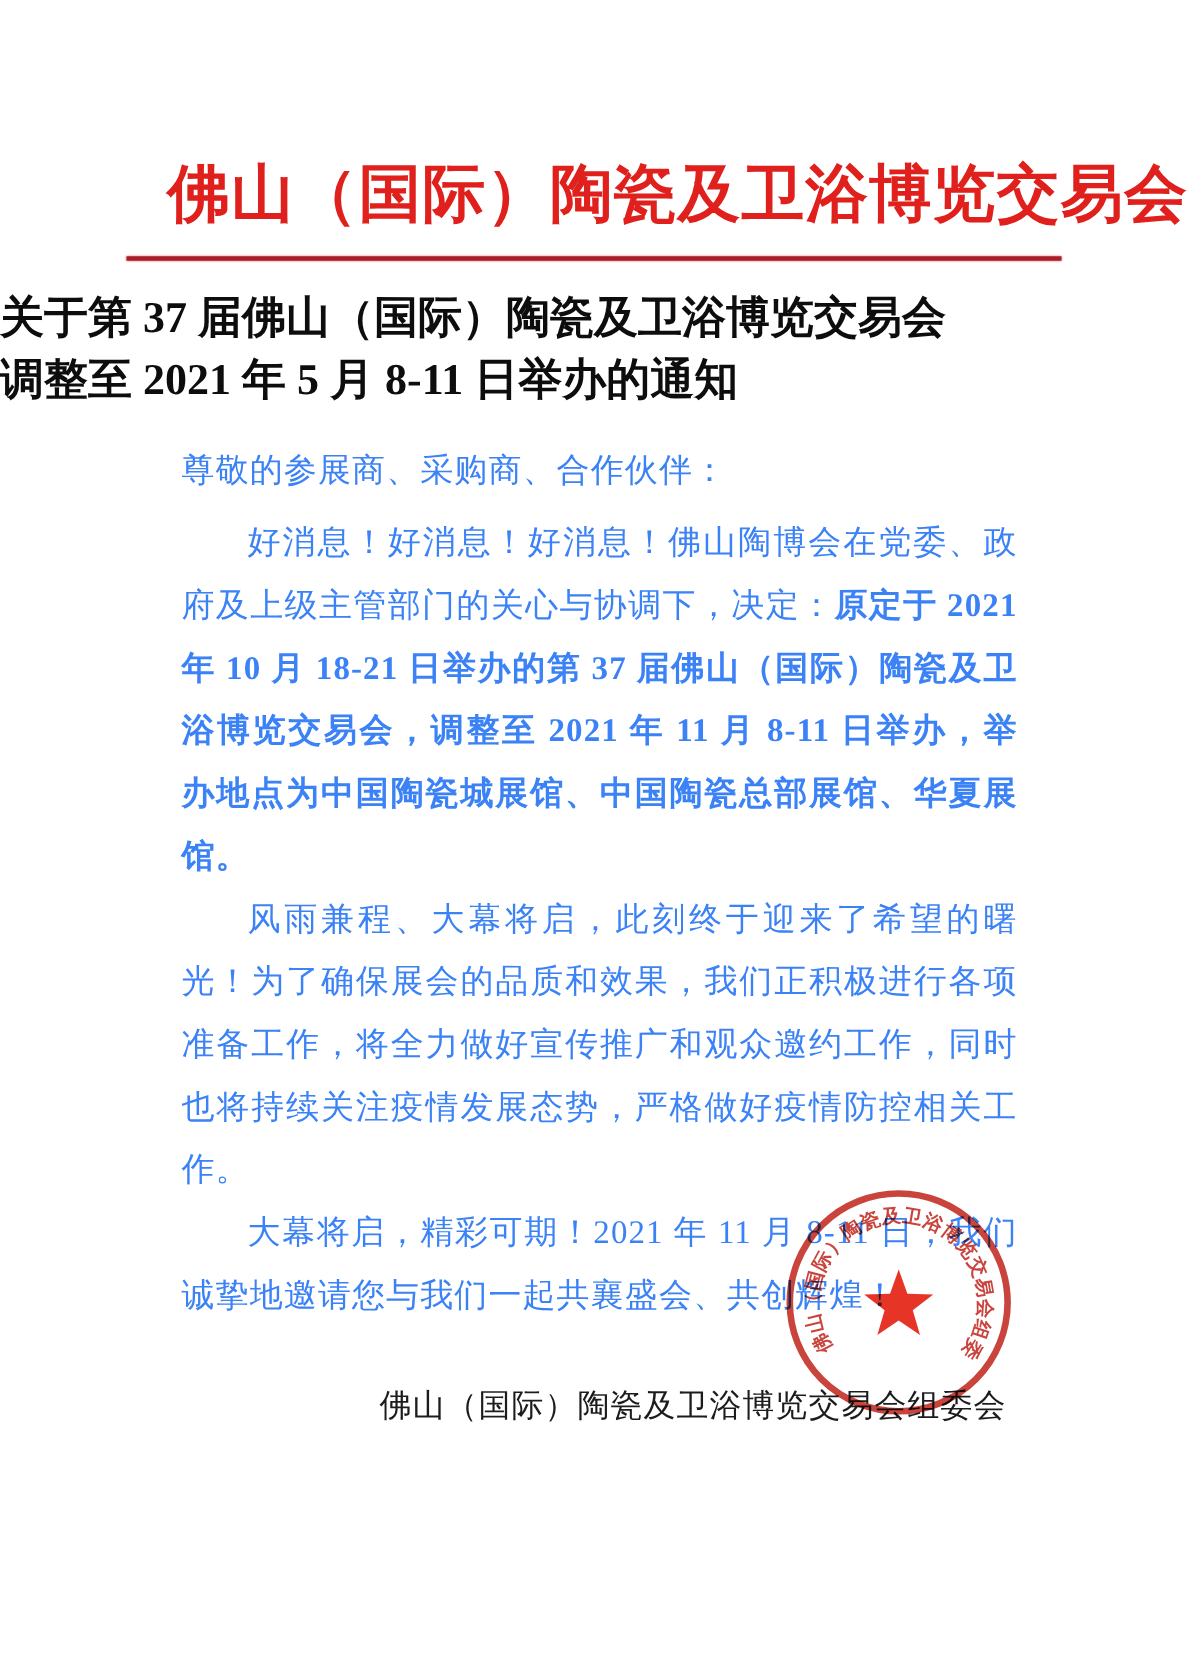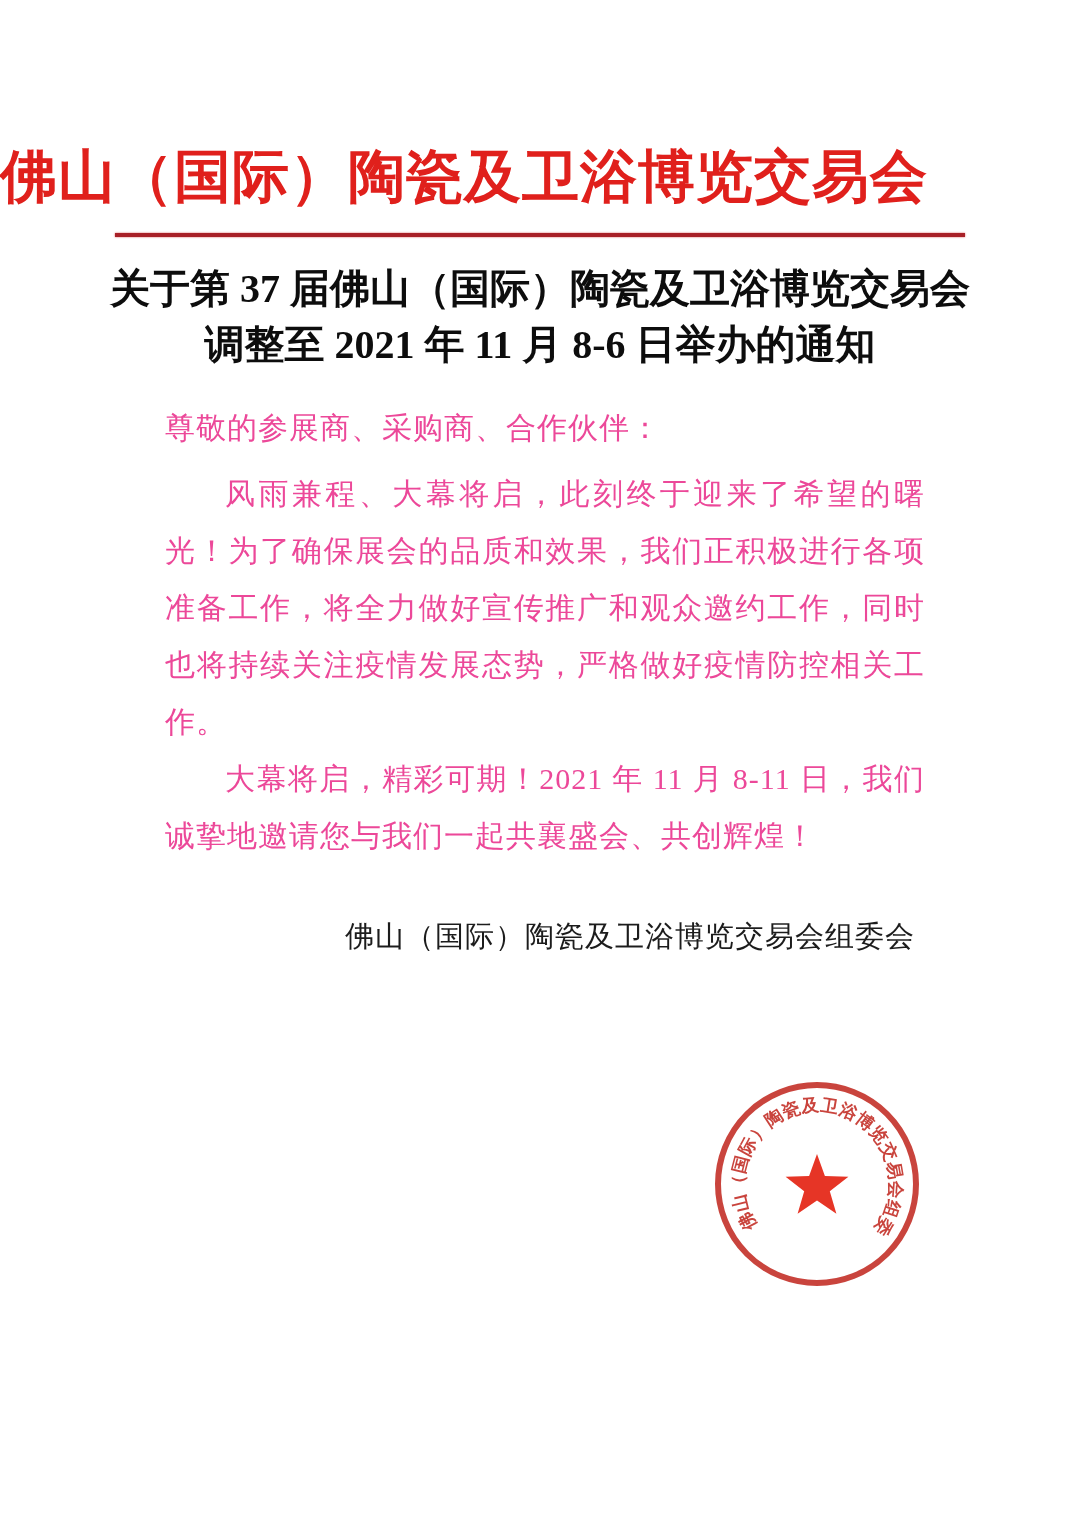--- a/index.html
+++ b/index.html
@@ -7,50 +7,49 @@
   .page {
     position:relative;
     width:1080px; height:1526px;
     background:#ffffff;
     overflow:hidden;
     font-family:"Liberation Serif","DejaVu Serif",serif;
     color:#1a1a1a;
   }
   .letterhead {
     margin-top:141px;
-    text-align:left;
+    text-align:right;
     font-size:57px;
     font-weight:bold;
     letter-spacing:1px;
     color:#e0201c;
     line-height:72px;
     white-space:nowrap;
   }
   .header-rule {
     width:850px; height:4px;
     margin:20px auto 0 auto;
     background:#a82027;
     box-shadow:0 0 2px #d94a4a;
   }
   .doc-title {
     margin-top:24px;
-    text-align:center;
     font-weight:bold;
     font-size:40px;
     line-height:56px;
     color:#0d0d0d;
   }
   .doc-body {
     margin:26px 155px 0 165px;
     font-size:30px;
     line-height:57px;
     text-align:justify;
     text-justify:inter-character;
     letter-spacing:1px;
-    color:#ec4899;
+    color:#3b82f6;
   }
   .doc-body p { margin:0; }
   .doc-body p.indent { text-indent:2em; }
   .doc-body .salutation { margin-bottom:9px; }
   .doc-body .bold { font-weight:bold; }
   .signature {
     margin-top:42px;
     padding-right:165px;
     text-align:right;
     font-size:29px;
@@ -75,25 +74,26 @@
 <body>
 
 <div class="page">
 
   <div class="letterhead">佛山（国际）陶瓷及卫浴博览交易会</div>
 
   <div class="header-rule"></div>
 
   <div class="doc-title">
     <div>关于第 37 届佛山（国际）陶瓷及卫浴博览交易会</div>
-    <div>调整至 2021 年 11 月 8-6 日举办的通知</div>
+    <div>调整至 2021 年 5 月 8-11 日举办的通知</div>
   </div>
 
   <div class="doc-body">
     <p class="salutation">尊敬的参展商、采购商、合作伙伴：</p>
+    <p class="indent"><span>好消息！好消息！好消息！佛山陶博会在党委、政府及上级主管部门的关心与协调下，决定：</span><span class="bold">原定于 2021 年 10 月 18-21 日举办的第 37 届佛山（国际）陶瓷及卫浴博览交易会，调整至 2021 年 11 月 8-11 日举办，举办地点为中国陶瓷城展馆、中国陶瓷总部展馆、华夏展馆。</span></p>
     <p class="indent">风雨兼程、大幕将启，此刻终于迎来了希望的曙光！为了确保展会的品质和效果，我们正积极进行各项准备工作，将全力做好宣传推广和观众邀约工作，同时也将持续关注疫情发展态势，严格做好疫情防控相关工作。</p>
     <p class="indent">大幕将启，精彩可期！2021 年 11 月 8-11 日，我们诚挚地邀请您与我们一起共襄盛会、共创辉煌！</p>
   </div>
 
   <div class="signature">
     <div>佛山（国际）陶瓷及卫浴博览交易会组委会</div>
   </div>
 
   <svg class="seal" viewBox="-112 -112 224 224" xmlns="http://www.w3.org/2000/svg">
     <defs>

